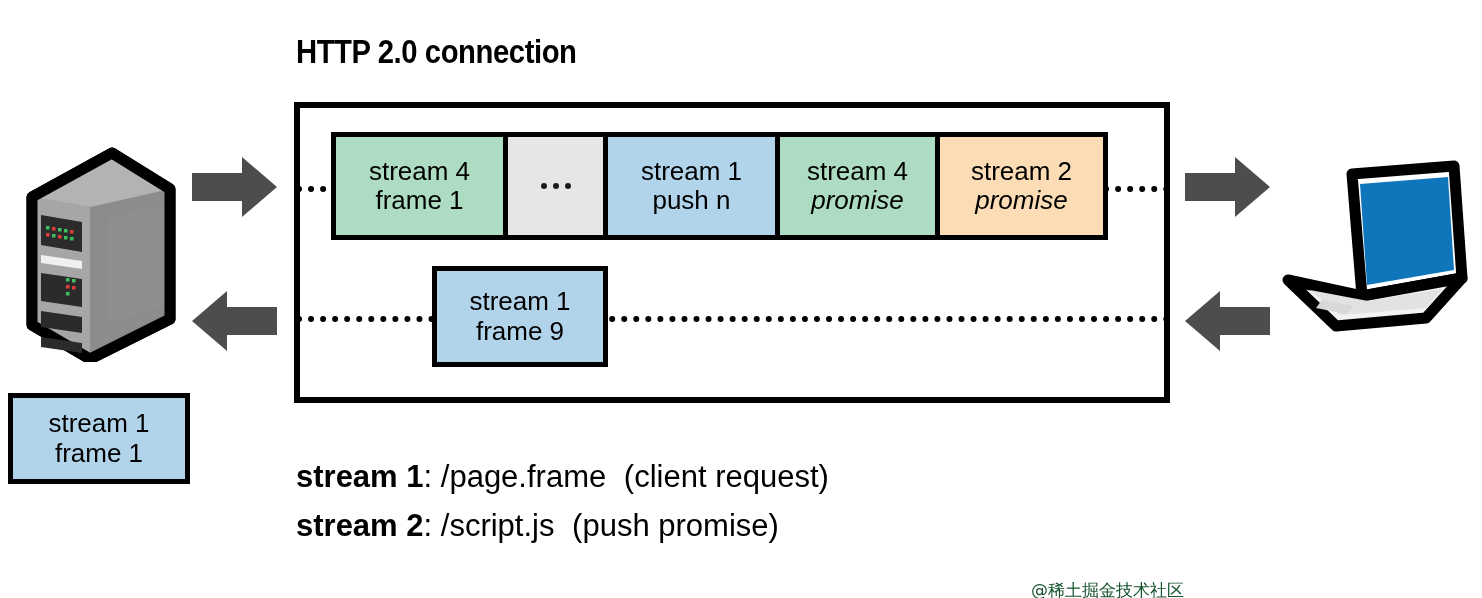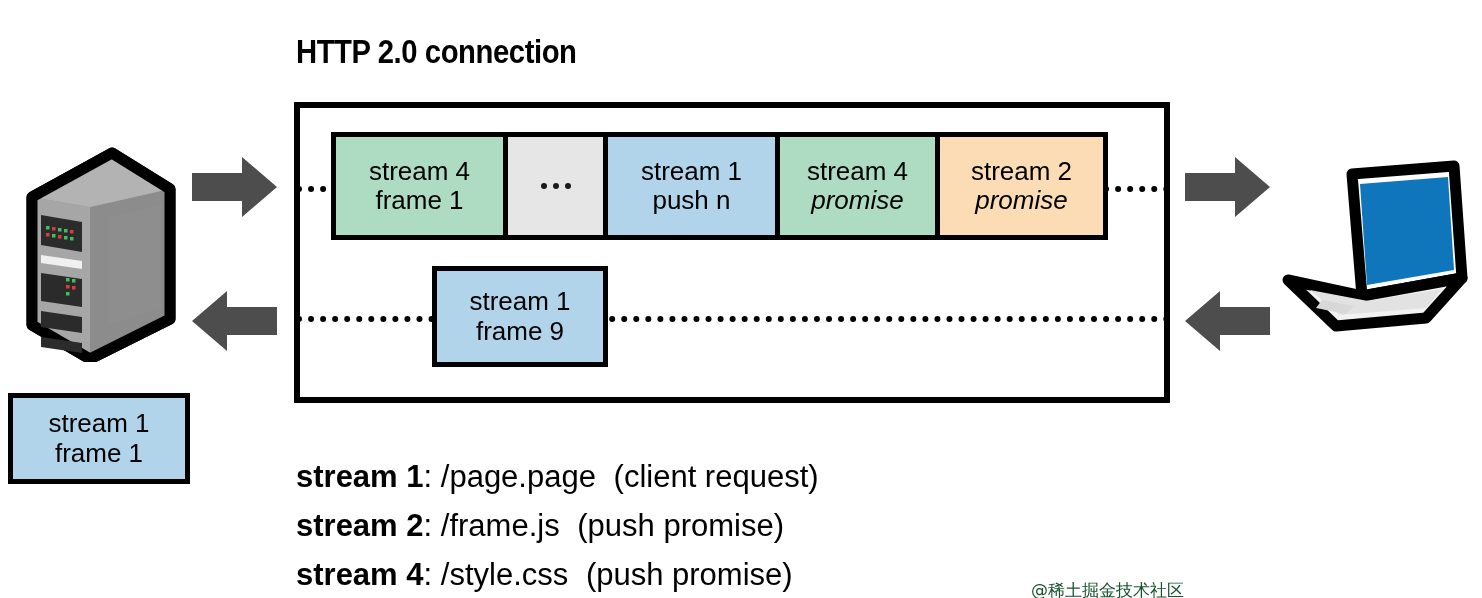--- a/index.html
+++ b/index.html
@@ -310,33 +310,28 @@
       <path d="M12 130 L86 146 L186 128 L150 168 L60 176 Z" fill="#f2f2f2" stroke="#000" stroke-width="11" stroke-linejoin="round"></path>
       <path d="M34 140 L92 151 L166 139 L150 158 L64 165 Z" fill="#e2e2e2"></path>
       <path d="M46 150 L78 156 L70 164 L40 158 Z" fill="#d8d8d8"></path>
     </svg>
   </div>
 
   <div id="legend">
 
     <div class="legend-row">
       <span class="stream-name">stream 1</span><span class="sep">:</span>
-      <span class="resource">/page.page</span>
+      <span class="resource">/page.frame</span>
       <span class="note">(client request)</span>
     </div>
 
     <div class="legend-row">
       <span class="stream-name">stream 2</span><span class="sep">:</span>
-      <span class="resource">/frame.js</span>
+      <span class="resource">/script.js</span>
       <span class="note">(push promise)</span>
     </div>
 
-    <div class="legend-row">
-      <span class="stream-name">stream 4</span><span class="sep">:</span>
-      <span class="resource">/style.css</span>
-      <span class="note">(push promise)</span>
-    </div>
 
   </div>
 
   <div id="watermark">@稀土掘金技术社区</div>
 
 </div>
 
 </body></html>

